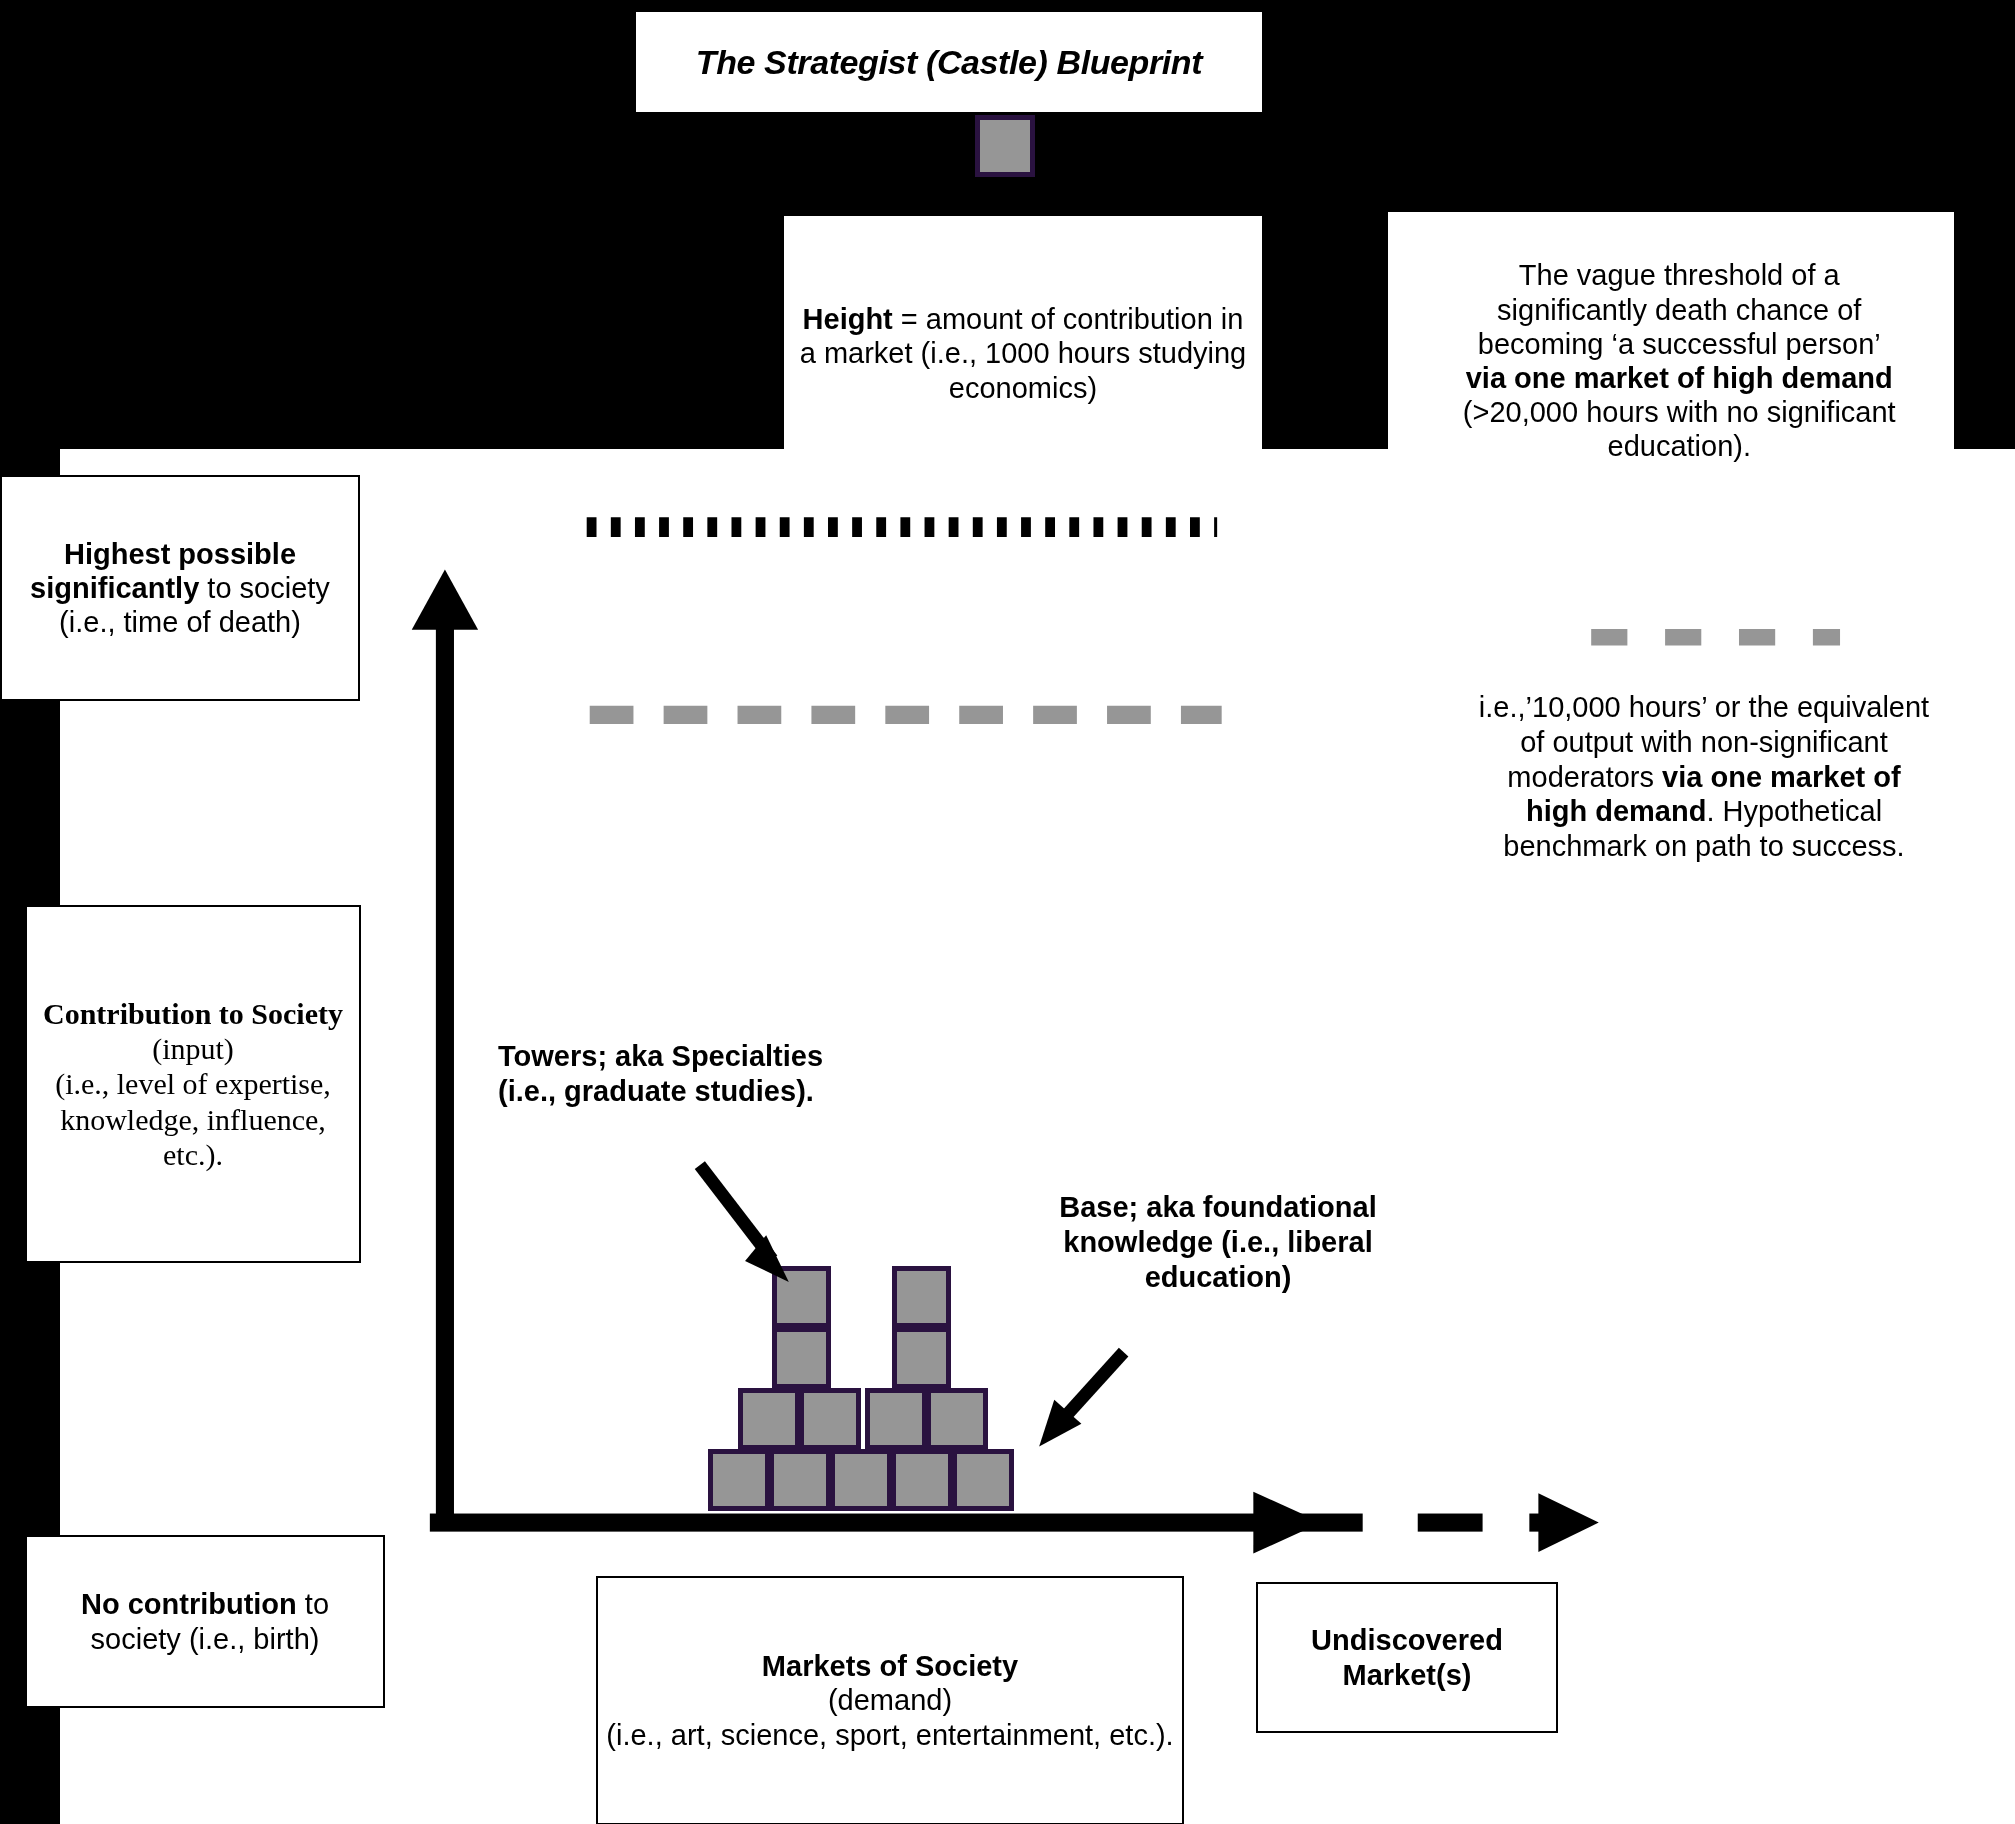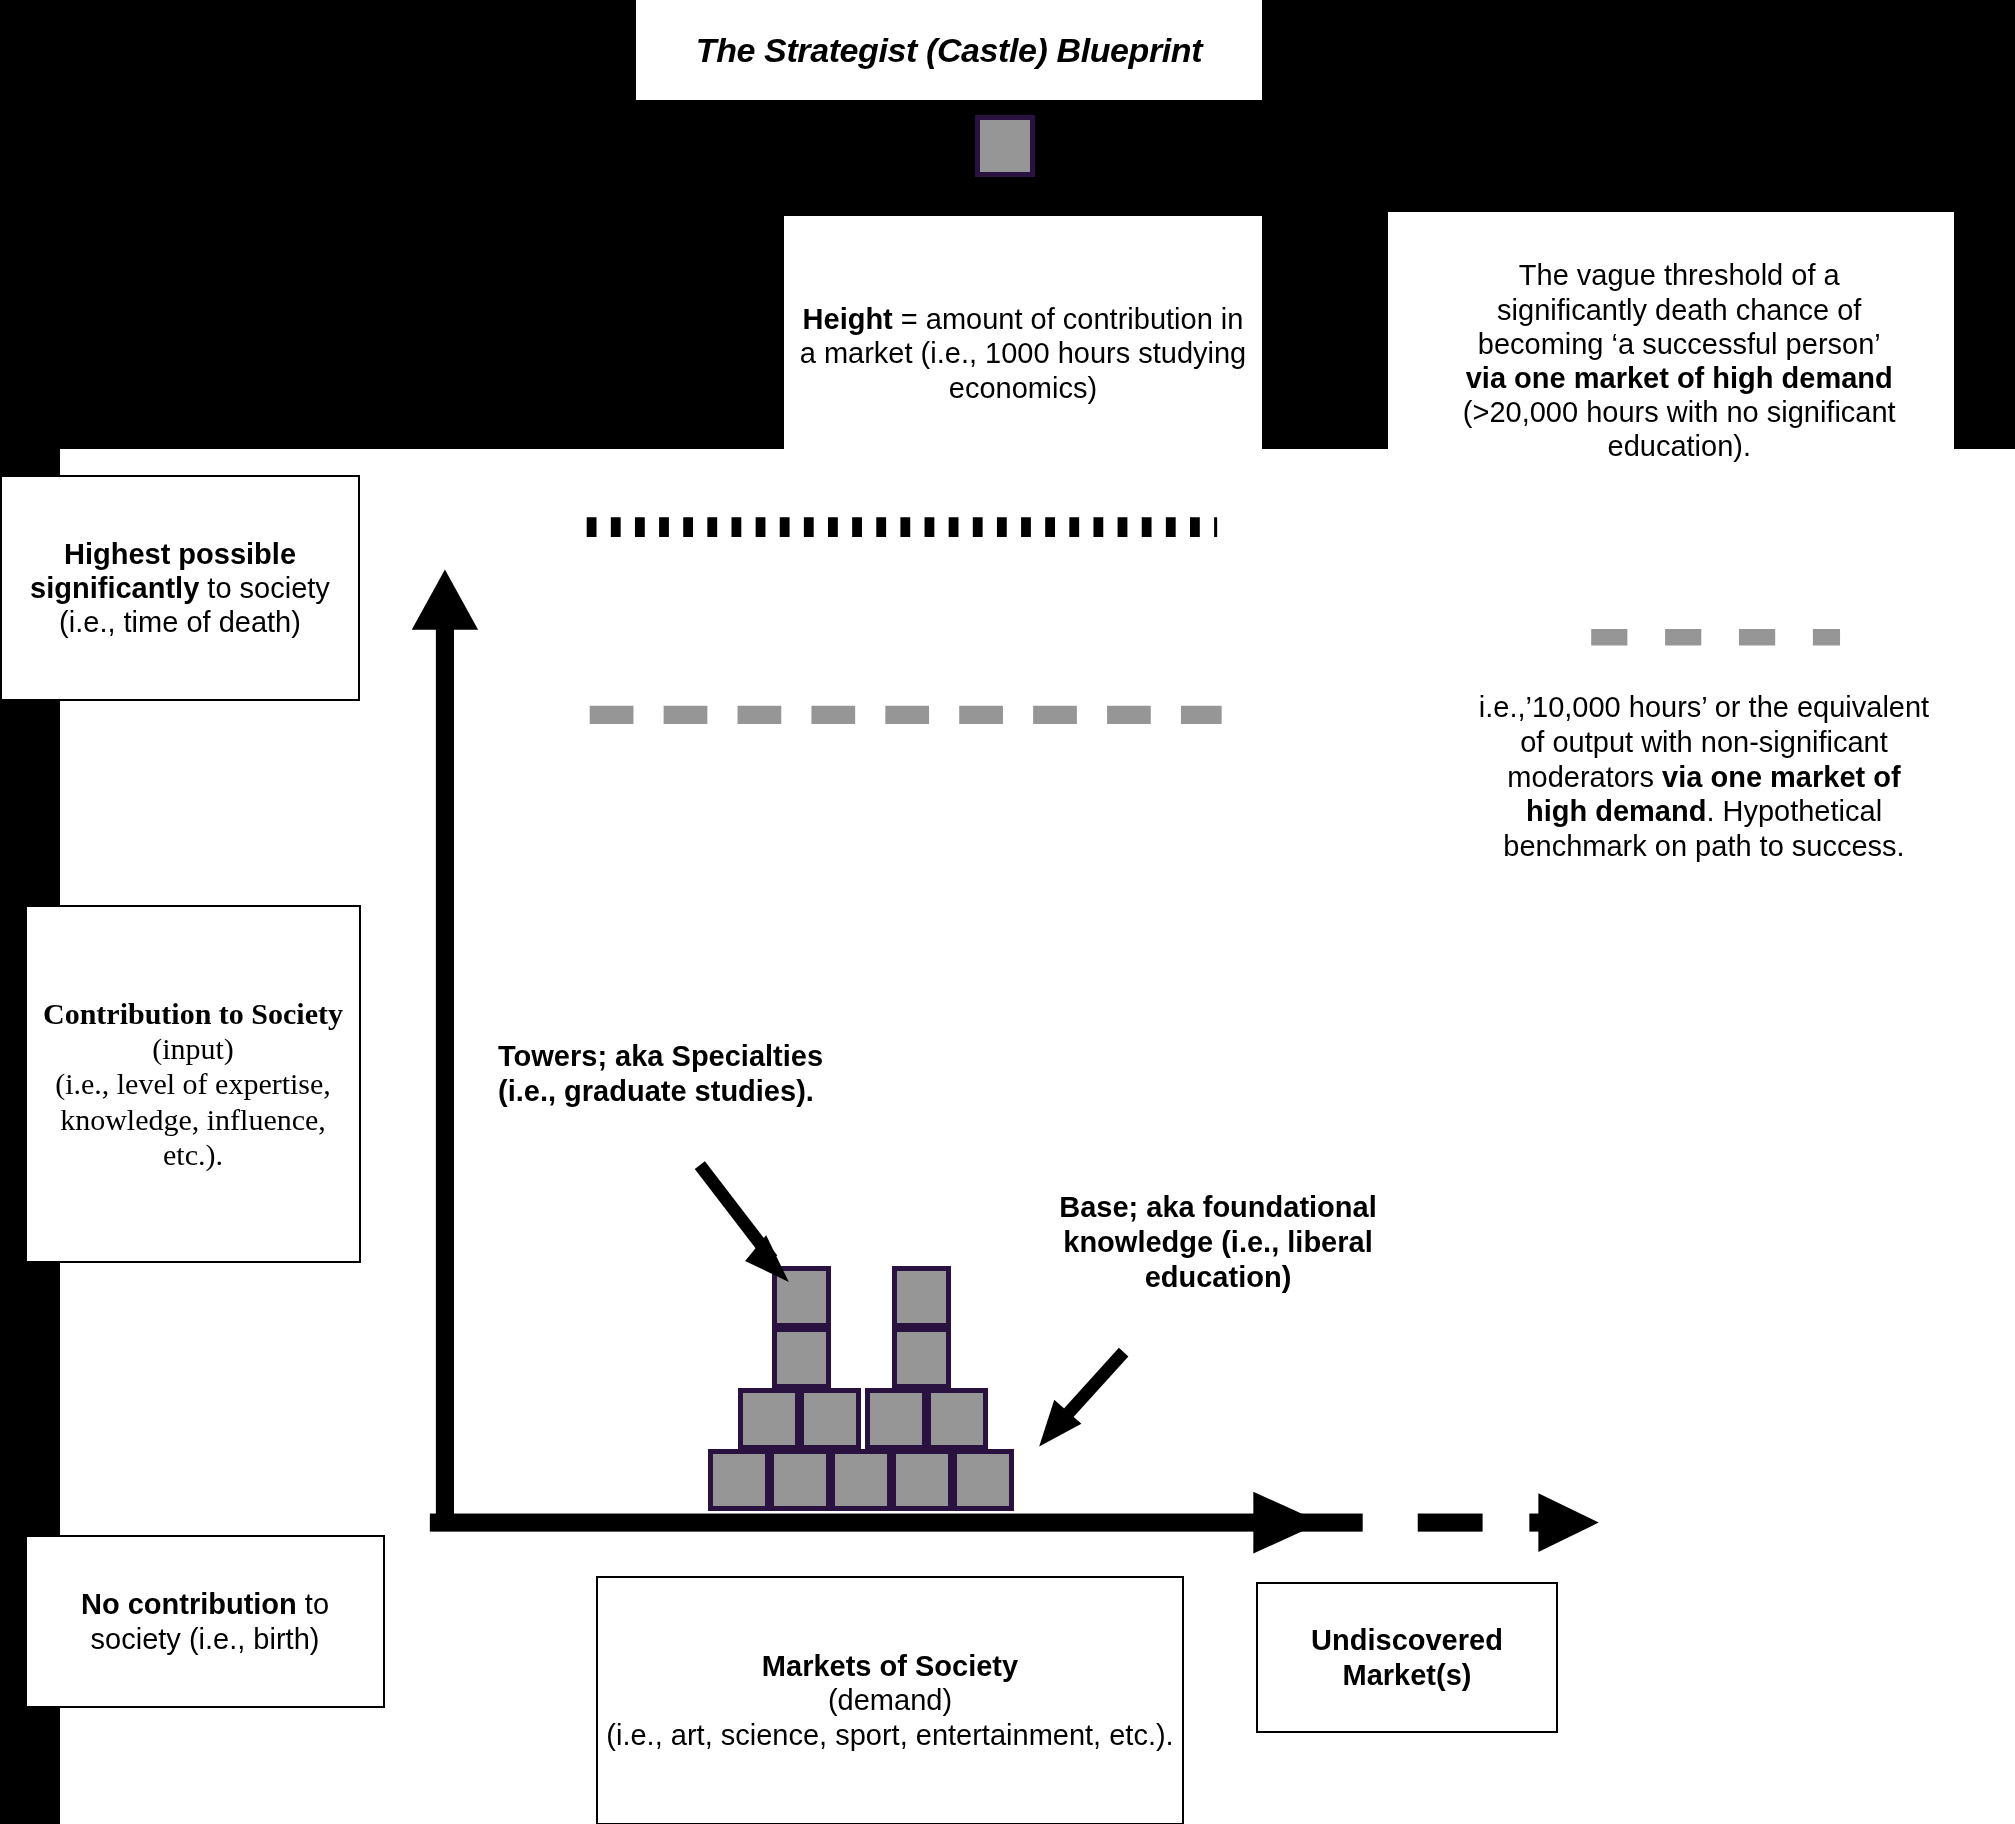--- a/index.html
+++ b/index.html
@@ -41,21 +41,21 @@
   .tbox .inner { width: 100%; }
   .plain-text {
     position: absolute;
     text-align: center;
     color: #000000;
     line-height: 1.2;
   }
 
   
   #title-box {
-    left: 636px; top: 0px;
+    left: 636px; top: 12px;
     width: 626px; height: 100px;
     border: none;
     font-size: 34px;
     font-weight: bold;
     font-style: italic;
     letter-spacing: -0.4px;
   }
 
   
   #legend-swatch {

